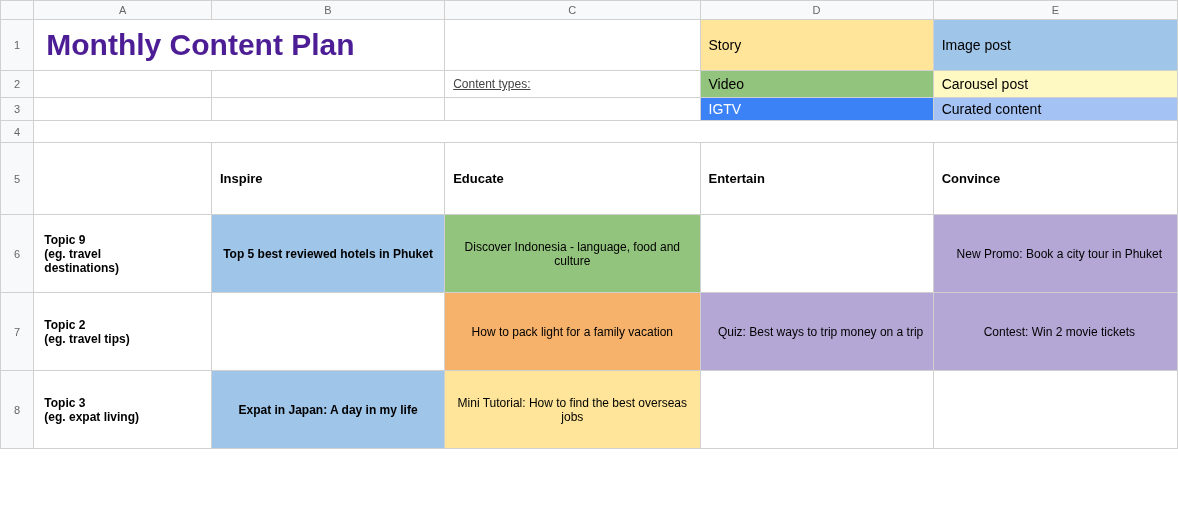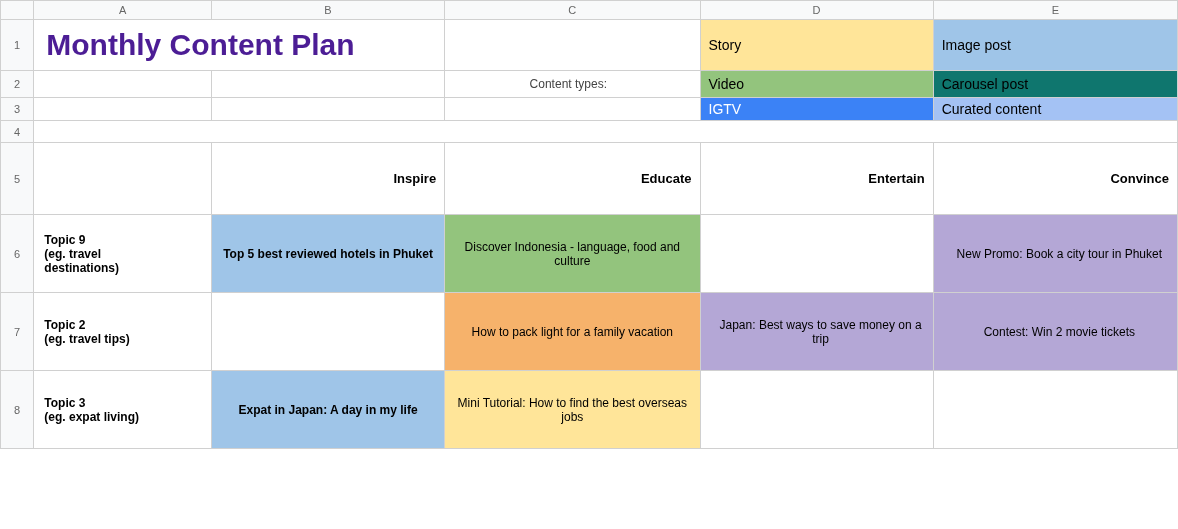--- a/index.html
+++ b/index.html
@@ -42,44 +42,45 @@
     .title-cell {
       font-size: 30px;
       font-weight: bold;
       color: #4c1d95;
       vertical-align: middle;
       padding: 8px 12px;
     }
 
     
     .legend-label {
-      text-align: center;
+      text-align: left;
       padding-right: 16px;
       color: #444;
       font-size: 12px;
       vertical-align: middle;
+      text-decoration: underline;
     }
 
     .legend-story { background: #ffe599; }
     .legend-video { background: #93c47d; }
     .legend-igtv  { background: #3b82f6; color: #fff; }
     .legend-image { background: #9fc5e8; }
-    .legend-carousel { background: #0f766e; }
+    .legend-carousel { background: #fef9c3; }
     .legend-curated { background: #a4c2f4; }
 
     .legend-cell {
       font-size: 14px;
       padding: 3px 8px;
       vertical-align: middle;
     }
 
     
     .header-cell {
       font-weight: bold;
-      text-align: right;
+      text-align: left;
       font-size: 13px;
       background: #fff;
       padding: 28px 8px;
       margin-top: 28px;
     }
 
     
     .topic-cell {
       font-weight: bold;
       font-size: 12px;
@@ -189,21 +190,21 @@
       <td class="row-num">7</td>
       <td class="topic-cell" style="white-space: pre-line;">Topic 2
 (eg. travel tips)</td>
       <td class="cell-white">
         <span></span>
       </td>
       <td class="cell-orange">
         <span>How to pack light for a family vacation</span>
       </td>
       <td class="cell-purple">
-        <span>Japan: Best ways to save money on a trip</span>
+        <span>Quiz: Best ways to trip money on a trip</span>
       </td>
       <td class="cell-purple">
         <span>Contest: Win 2 movie tickets</span>
       </td>
     </tr>
 
     <tr style="height:78px;">
       <td class="row-num">8</td>
       <td class="topic-cell" style="white-space: pre-line;">Topic 3
 (eg. expat living)</td>

